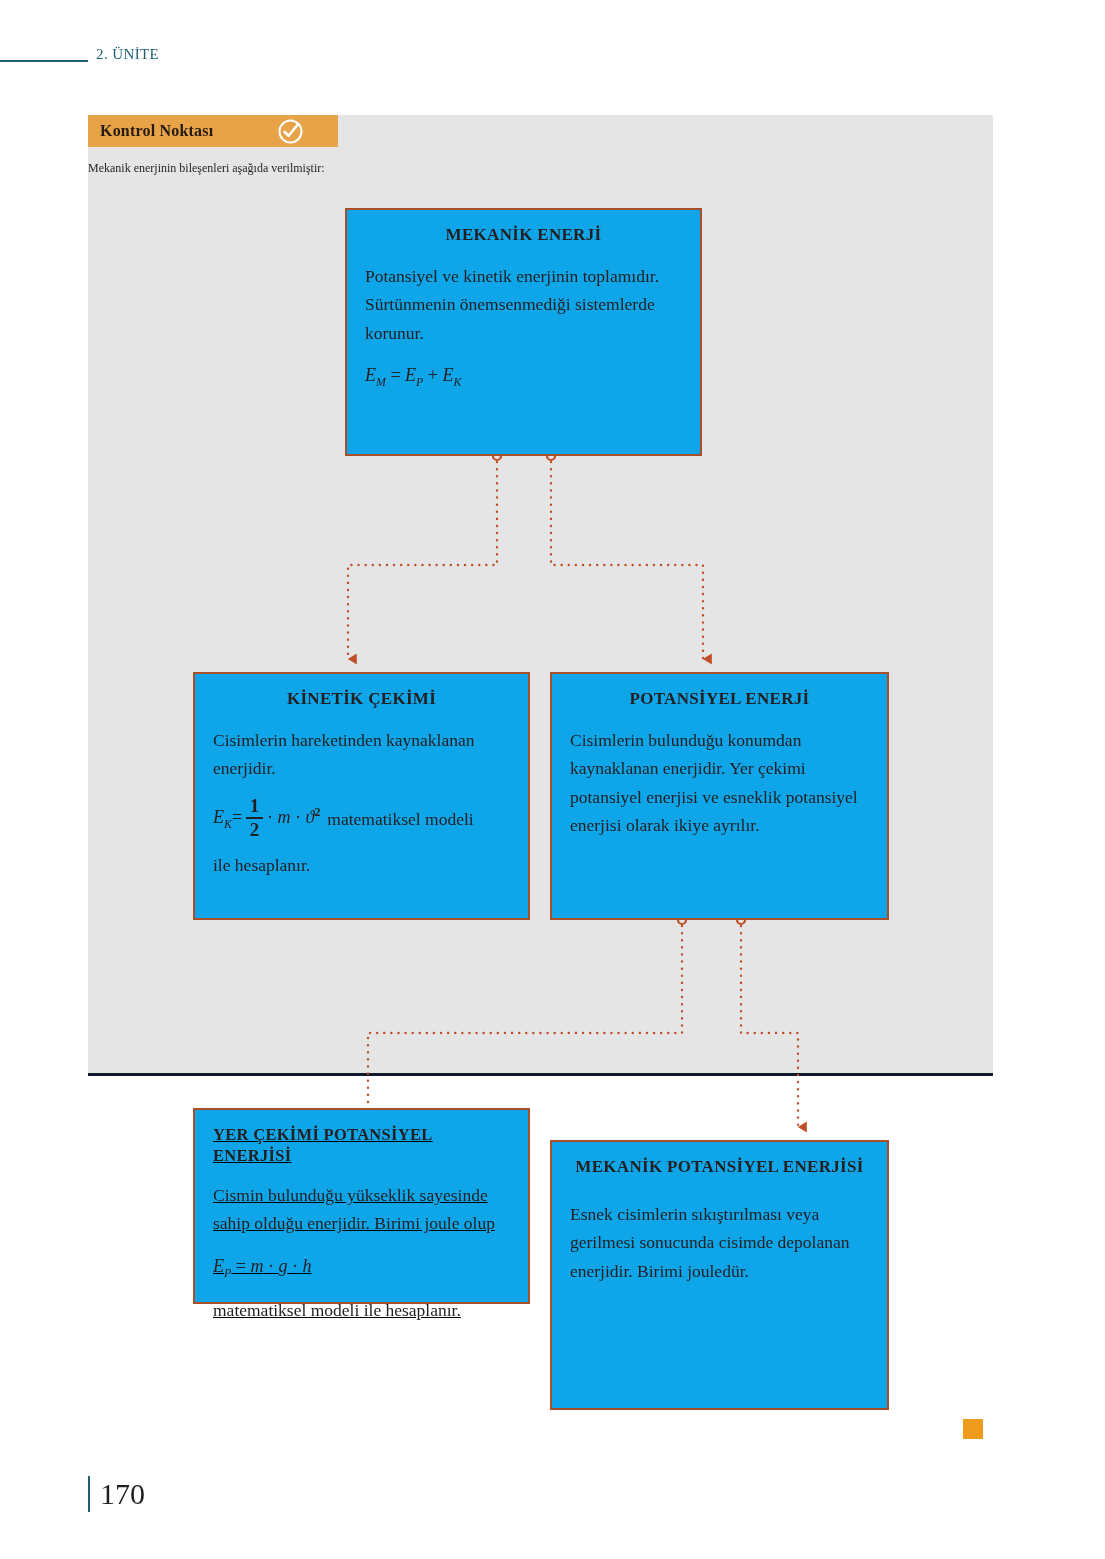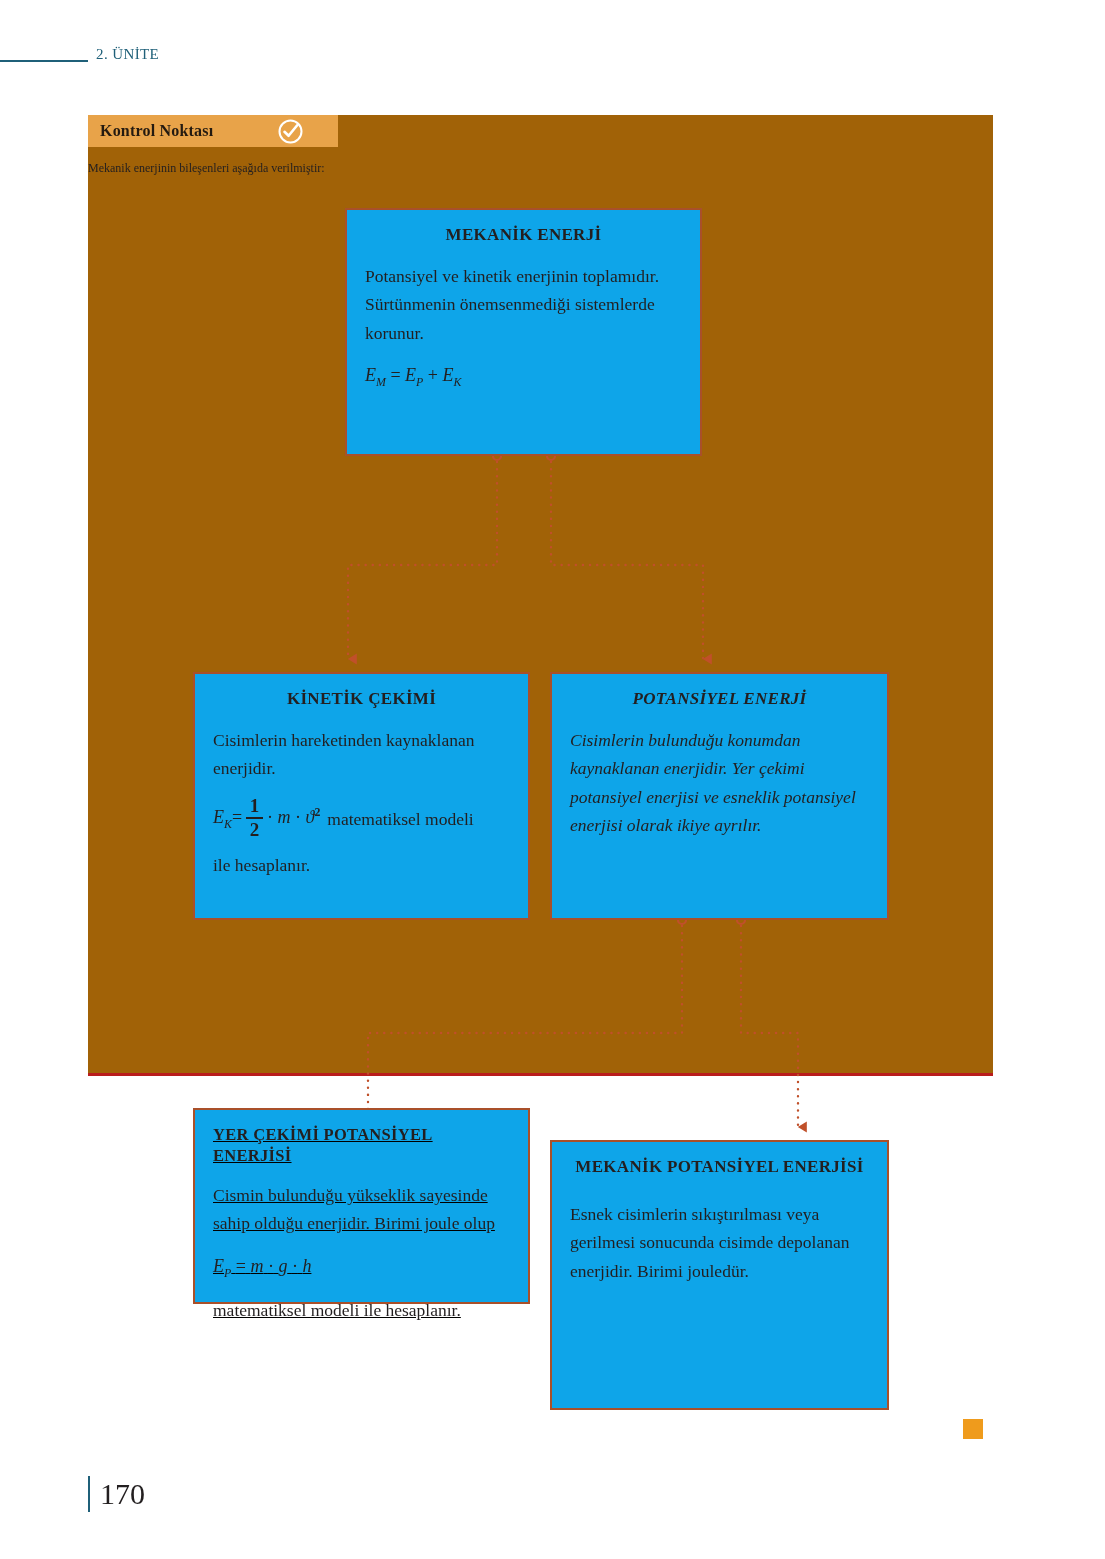--- a/index.html
+++ b/index.html
@@ -28,22 +28,22 @@
     font-size: 15px;
     letter-spacing: 0.4px;
     color: #1f6079;
   }
 
   
   #panel {
     position: absolute;
     left: 88px; top: 115px;
     width: 905px; height: 961px;
-    background: #a16207;
-    border-bottom: 3px solid #b91c1c;
+    background: #e5e5e5;
+    border-bottom: 3px solid #0f172a;
   }
 
   
   #section-tab {
     position: absolute;
     left: 0; top: 0;
     width: 250px; height: 32px;
     background: #e8a349;
     display: flex;
     align-items: center;
@@ -151,21 +151,21 @@
   .formula-line .trailing {
     font-style: normal;
     font-family: "Liberation Serif", serif;
     font-size: 17.5px;
     margin-left: 7px;
   }
 
   
   #node-mechanical { left: 257px; top: 93px;  width: 357px; height: 248px; }
   #node-kinetic    { left: 105px; top: 557px; width: 337px; height: 248px; }
-  #node-potential  { left: 462px; top: 557px; width: 339px; height: 248px; font-style: italic; }
+  #node-potential  { left: 462px; top: 557px; width: 339px; height: 248px; }
   #node-gravity    { left: 105px; top: 993px; width: 337px; height: 196px; text-decoration: underline; }
   #node-elastic    { left: 462px; top: 1025px; width: 339px; height: 270px; }
 
   
   #connector-layer {
     position: absolute;
     left: 0; top: 0;
     width: 905px; height: 1325px;
     pointer-events: none;
   }

